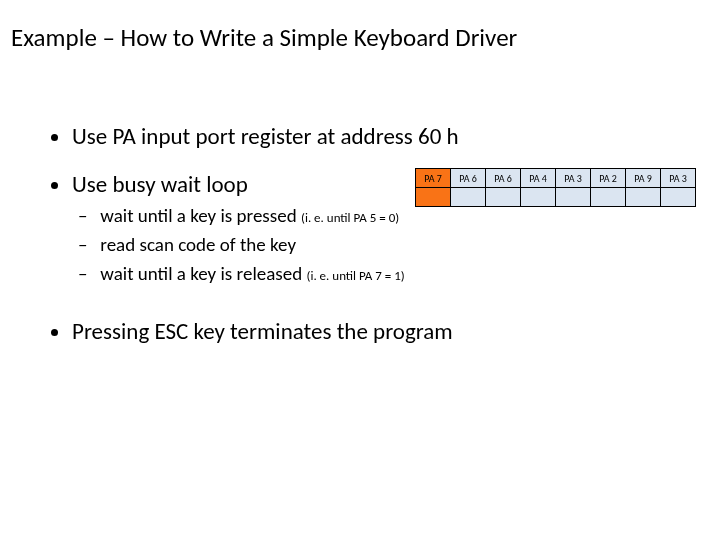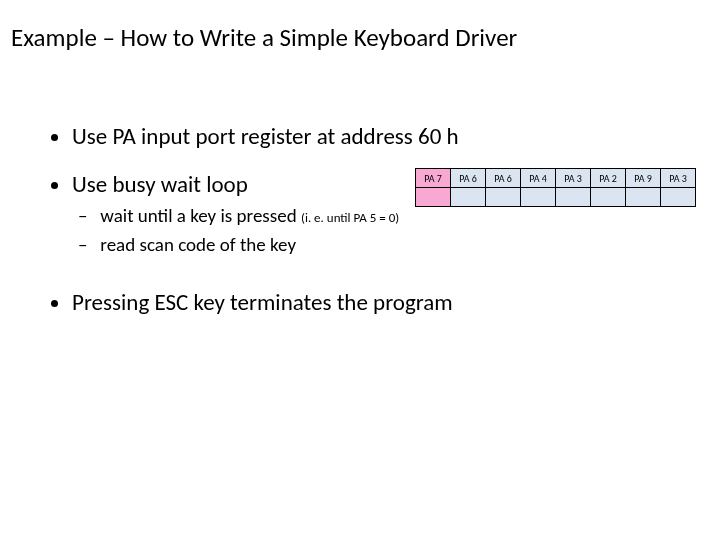--- a/index.html
+++ b/index.html
@@ -72,21 +72,21 @@
   }
   .bit-table td {
     width: 34px;
     height: 18px;
     border: 1px solid #000;
     text-align: center;
     vertical-align: middle;
     font-size: 10px;
     padding: 0;
   }
-  .bit-pa7 { background: #f9a8d4; } 
+  .bit-pa7 { background: #f97316; } 
   .bit-rest { background: #dbe5f1; } 
   .bit-empty {
     height: 18px;
   }
 </style>
 </head>
 <body>
 
 <div class="slide">
 
@@ -102,20 +102,23 @@
       <div class="gap"></div>
 
       <li>
         <span>Use busy wait loop</span>
         <ul class="level2">
           <li>
             <span>wait until a key is pressed </span><span class="small-note">(i. e. until PA 5 = 0)</span>
           </li>
           <li>
             <span>read scan code of the key</span><span class="small-note"></span>
+          </li>
+          <li>
+            <span>wait until a key is released </span><span class="small-note">(i. e. until PA 7 = 1)</span>
           </li>
         </ul>
       </li>
 
       <div class="gap"></div>
 
       <li>
         <span>Pressing ESC key terminates the program</span>
       </li>
 

